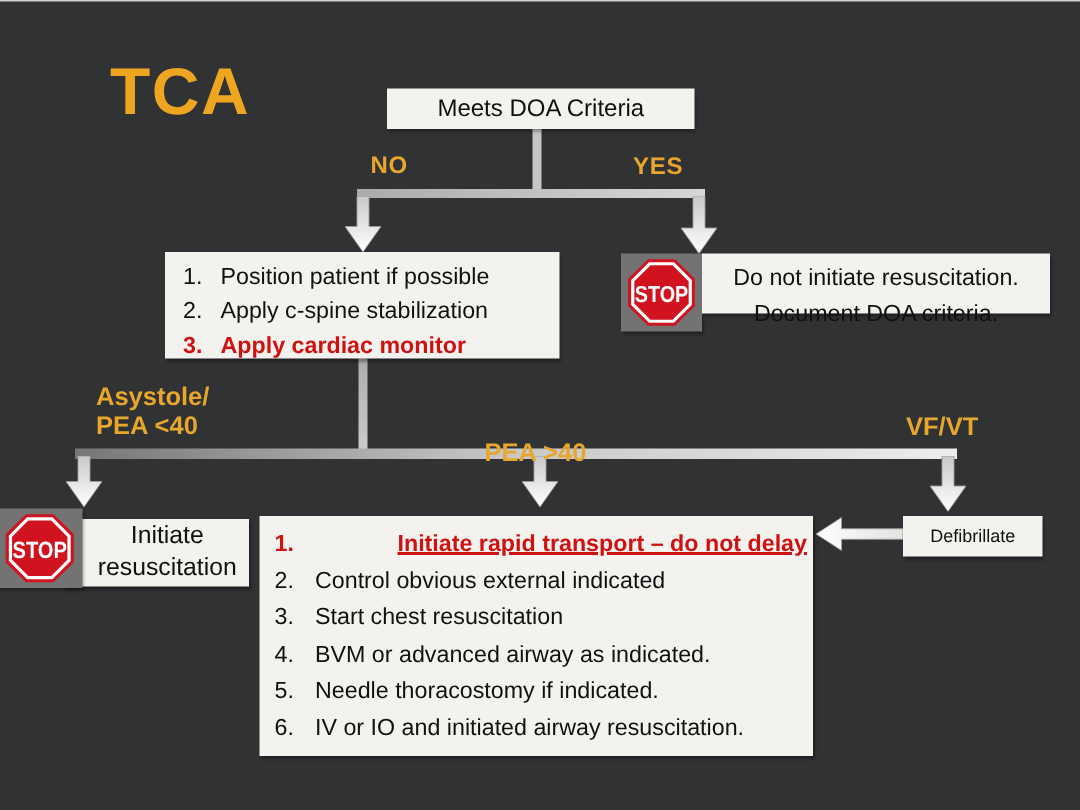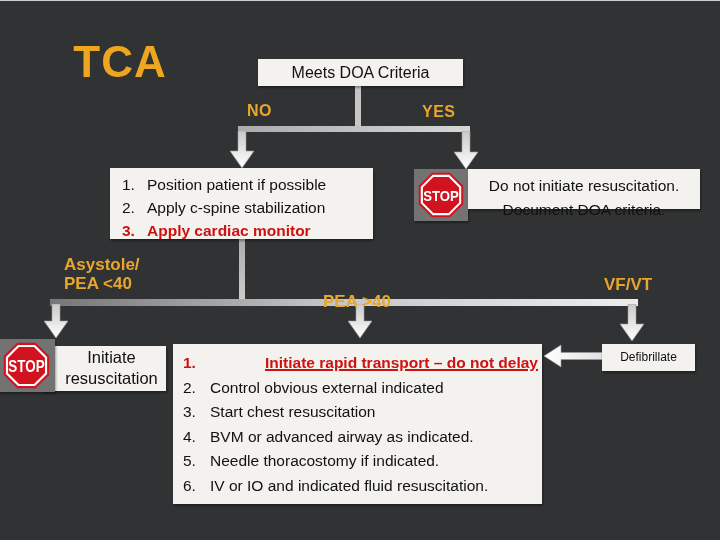--- a/index.html
+++ b/index.html
@@ -213,21 +213,21 @@
     <div class="row">
       <span class="num">4.</span>
       <span class="txt">BVM or advanced airway as indicated.</span>
     </div>
     <div class="row">
       <span class="num">5.</span>
       <span class="txt">Needle thoracostomy if indicated.</span>
     </div>
     <div class="row">
       <span class="num">6.</span>
-      <span class="txt">IV or IO and indicated fluid resuscitation.</span>
+      <span class="txt">IV or IO and initiated airway resuscitation.</span>
     </div>
   </div>
 
   <div class="abs whitebox defib-box">
     <span>Defibrillate</span>
   </div>
 
 </div>
 
 </body></html>

